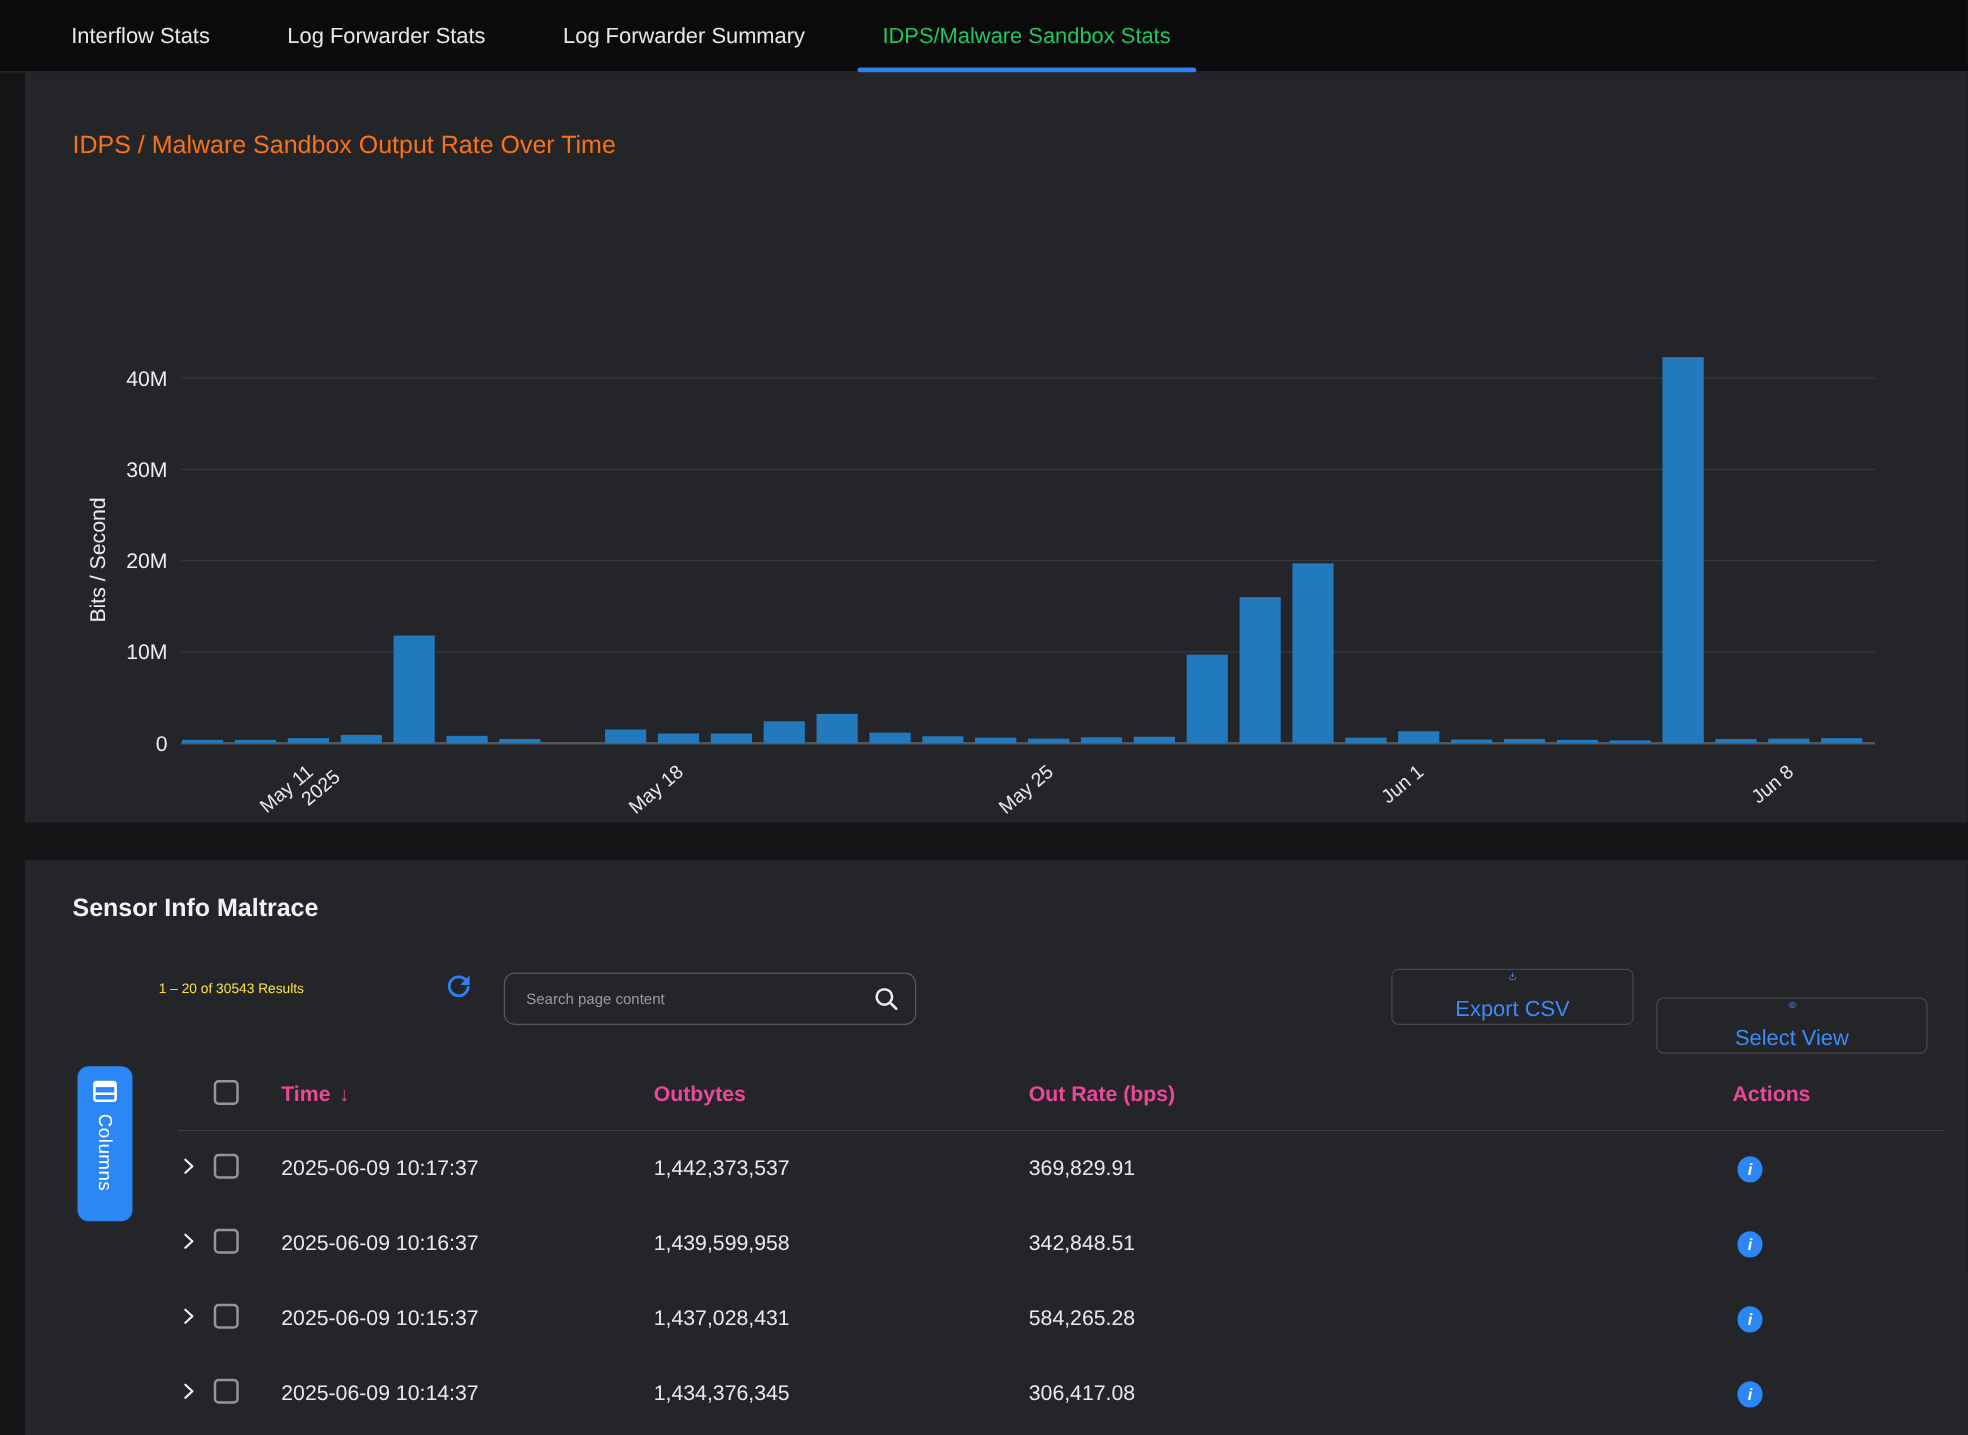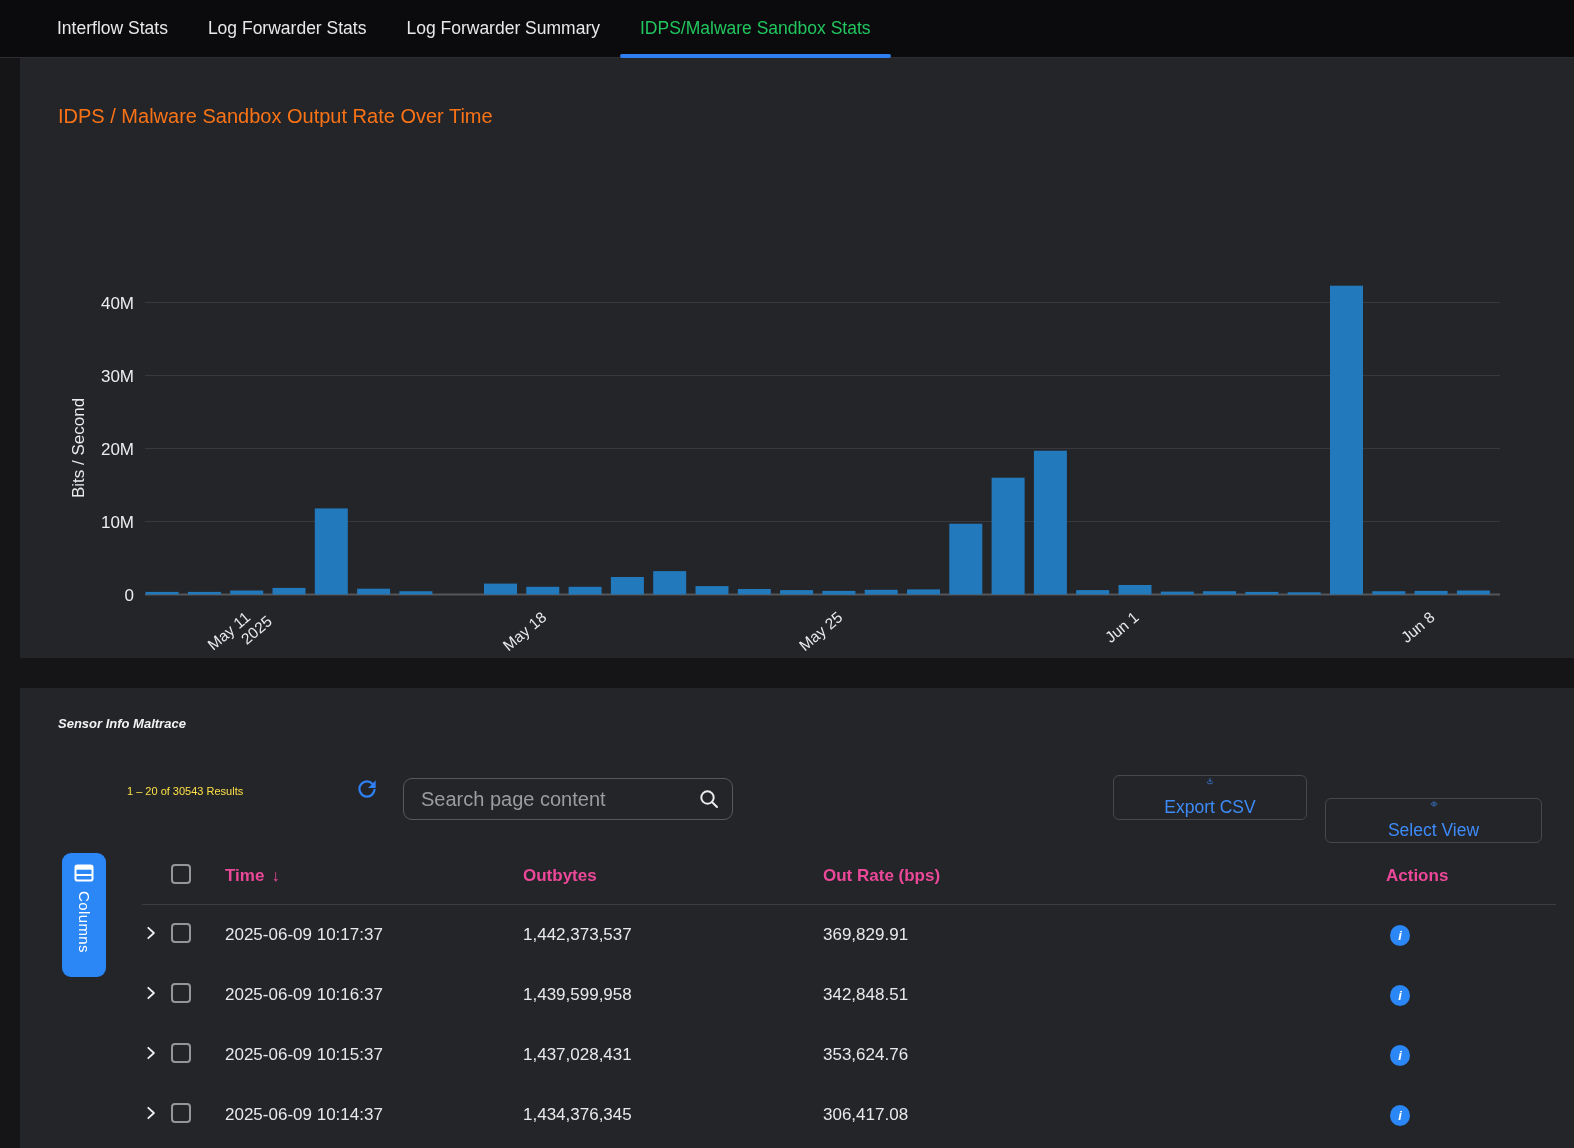--- a/index.html
+++ b/index.html
@@ -1,45 +1,45 @@
 <!DOCTYPE html>
 <html><head>
 <meta charset="utf-8">
 <style>
   html,body{margin:0;padding:0;width:1574px;height:1148px;overflow:hidden;
     background:#151517;font-family:"Liberation Sans",sans-serif;}
   *{box-sizing:border-box;}
 
   
   .topbar{position:absolute;left:0;top:0;width:1574px;height:58px;background:#0b0b0d;
-    border-bottom:1px solid #2d2d30;display:flex;align-items:stretch;padding-left:37px;gap:0;}
+    border-bottom:1px solid #2d2d30;display:flex;align-items:stretch;padding-left:37px;gap:22px;}
   .tab{position:relative;display:flex;align-items:center;padding:0 20px;font-size:17.5px;
     color:#e8e8ea;cursor:pointer;white-space:nowrap;}
   .tab.active{color:#22c55e;}
   .tab.active::after{content:"";position:absolute;left:0;right:0;bottom:-1px;height:4px;
     background:#2e7ff2;border-radius:2px;}
 
   
   .panel{position:absolute;left:20px;width:1554px;background:#242529;}
   .panel-chart{top:58px;height:600px;}
   .panel-table{top:688px;height:460px;}
 
   .chart-title{position:absolute;left:38px;top:47px;font-size:20px;font-weight:400;color:#f97316;}
   #chart-svg{position:absolute;left:48px;top:150px;}
 
   
-  .section-heading{position:absolute;left:38px;top:28px;font-size:13px;font-weight:600;color:#f2f2f3;font-style:italic;}
+  .section-heading{position:absolute;left:38px;top:28px;font-size:20px;font-weight:600;color:#f2f2f3;}
 
   .results-line{position:absolute;left:107px;top:90px;height:26px;display:flex;align-items:center;
     font-size:11px;color:#fde047;}
   .refresh-btn{position:absolute;left:334px;top:88px;width:28px;height:28px;cursor:pointer;}
 
   .search-box{position:absolute;left:383px;top:90px;width:330px;height:42px;}
   .search-box input{width:100%;height:100%;background:transparent;border:1px solid #58585d;
-    border-radius:9px;color:#a3a3a3;font-size:20px;font-family:"Liberation Sans",sans-serif;
+    border-radius:9px;color:#a3a3a3;font-size:12px;font-family:"Liberation Sans",sans-serif;
     padding:0 46px 0 17px;outline:none;}
   .search-box input::placeholder{color:#9b9ba0;}
   .search-icon{position:absolute;right:13px;top:10px;}
 
   .tool-btn{position:absolute;top:87px;height:45px;display:flex;align-items:center;justify-content:center;
     gap:12px;border:1px solid #47474c;border-radius:6px;background:transparent;color:#3d8bf8;
     font-size:17.5px;font-family:"Liberation Sans",sans-serif;cursor:pointer;flex-direction:column;}
   .btn-export{left:1093px;width:194px;}
   .btn-select{left:1305px;width:217px;margin-top:23px;}
 
@@ -215,21 +215,21 @@
     <div>
       <span class="exp">
         <svg width="18" height="18" viewBox="0 0 18 18">
           <path d="M6.3 3.8l5.6 5.2-5.6 5.2" fill="none" stroke="#f0f0f0" stroke-width="1.8" stroke-linecap="round" stroke-linejoin="round"></path>
         </svg>
       </span>
     </div>
     <div><span class="cb"></span></div>
     <div>2025-06-09 10:15:37</div>
     <div>1,437,028,431</div>
-    <div>353,624.76</div>
+    <div>584,265.28</div>
     <div><span class="info">i</span></div>
   </div>
 
   <div class="tgrid trow">
     <div>
       <span class="exp">
         <svg width="18" height="18" viewBox="0 0 18 18">
           <path d="M6.3 3.8l5.6 5.2-5.6 5.2" fill="none" stroke="#f0f0f0" stroke-width="1.8" stroke-linecap="round" stroke-linejoin="round"></path>
         </svg>
       </span>

